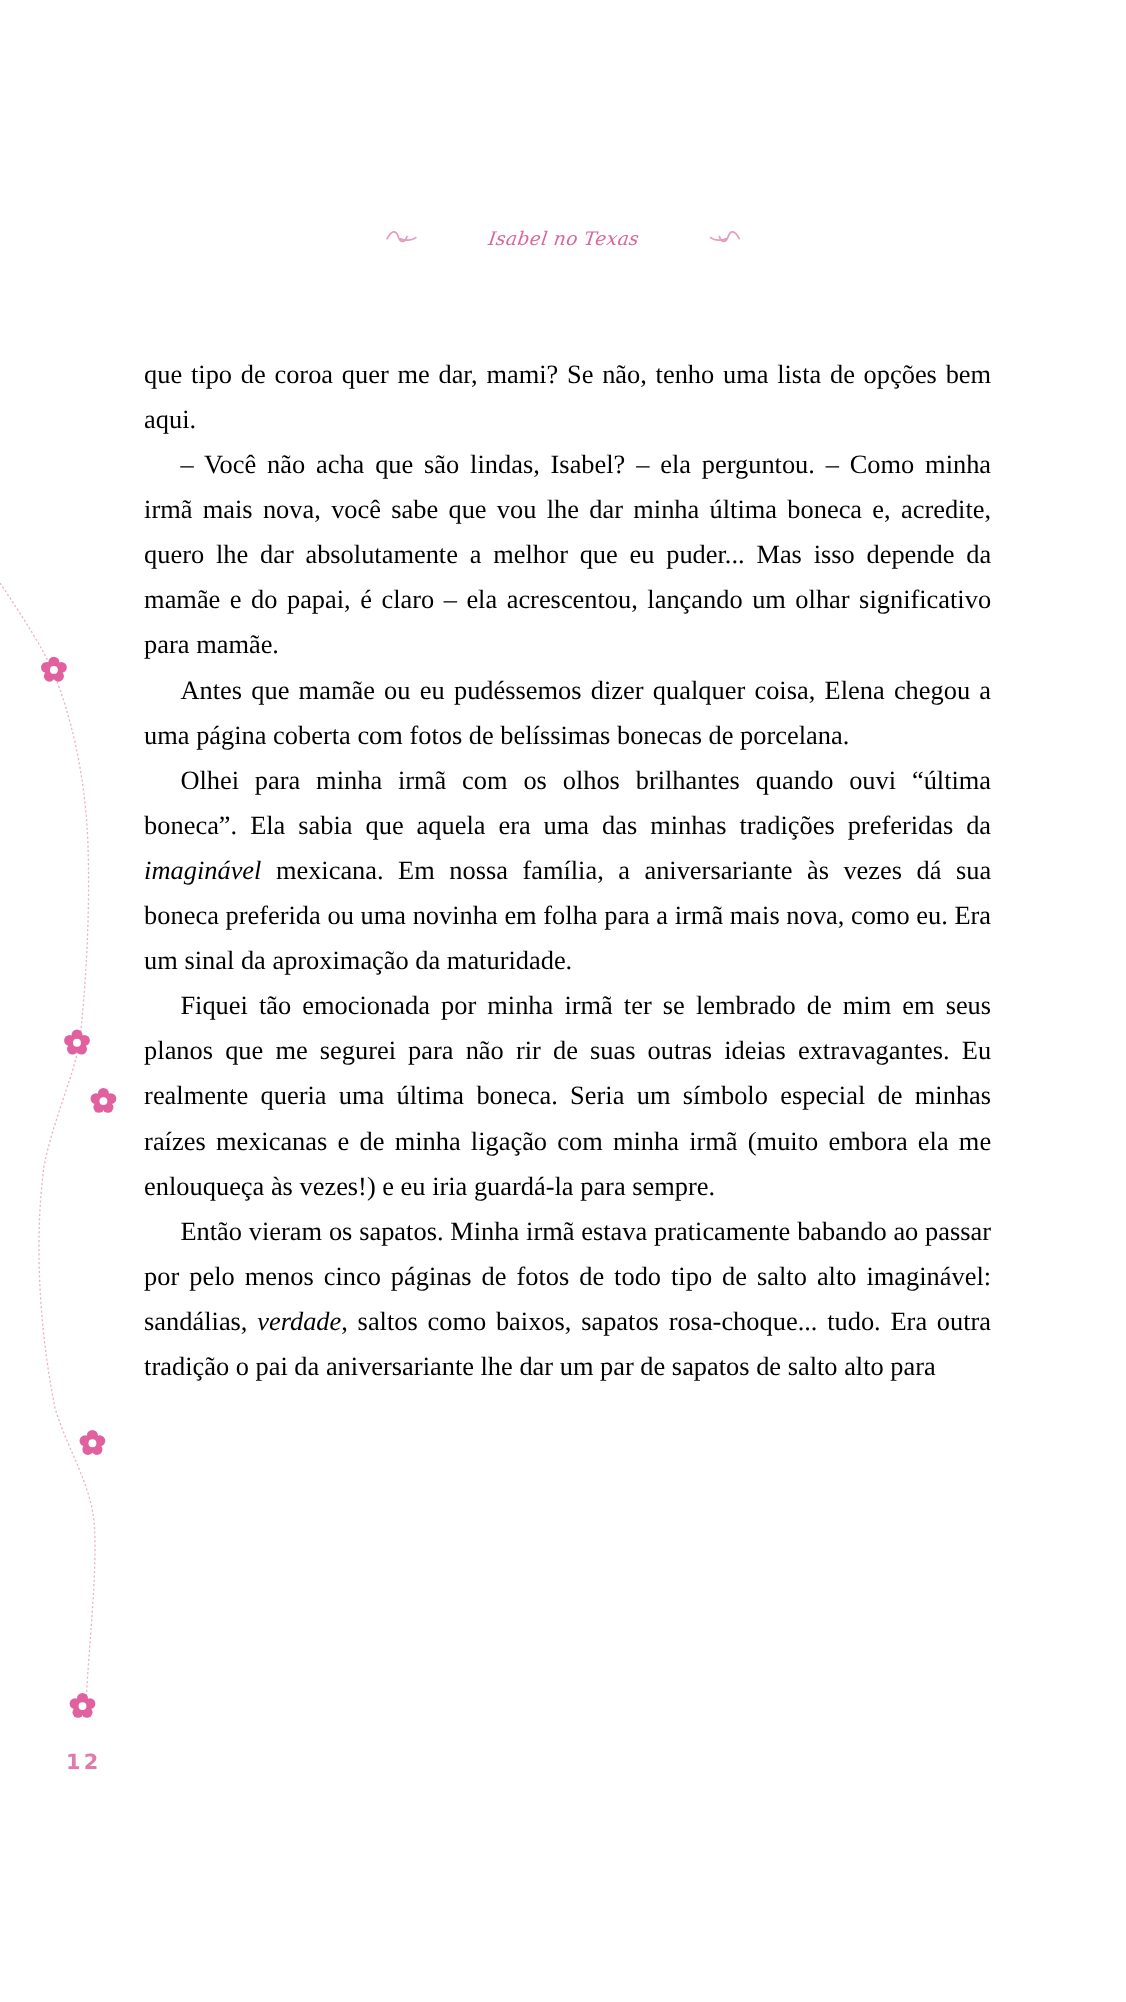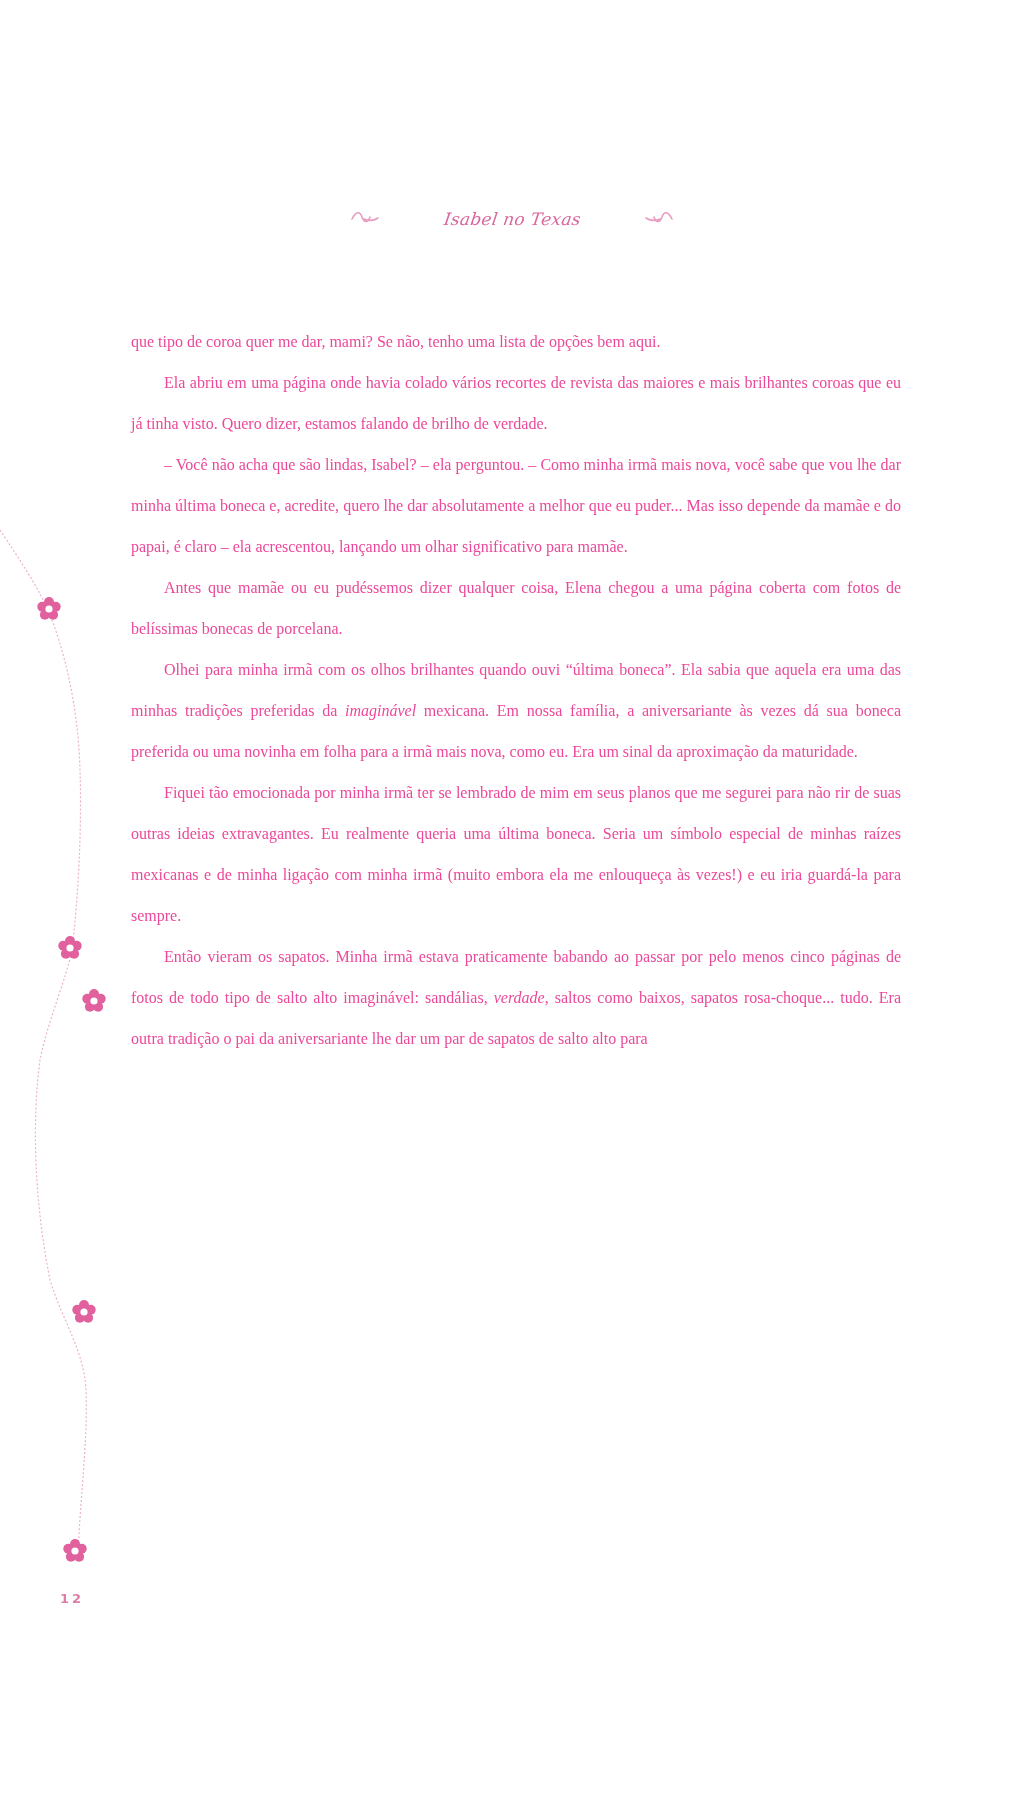--- a/index.html
+++ b/index.html
@@ -52,25 +52,25 @@
       transform: skewX(-8deg);
     }
 
     
     .body-text {
       position: absolute;
       top: 321px;
       left: 131px;
       width: 770px;
       font-family: "Liberation Serif", serif;
-      font-size: 16px;
+      font-size: 24px;
       line-height: 41px;
       text-align: justify;
       hyphens: manual;
-      color: #ec4899;
+      color: #000000;
     }
     .body-text p {
       margin: 0;
       text-indent: 33px;
     }
     .body-text p.no-indent { text-indent: 0; }
     .body-text em { font-style: italic; }
 
     
     .vine {
@@ -86,21 +86,21 @@
       position: absolute;
       width: 26px;
       height: 26px;
     }
 
     .page-number {
       position: absolute;
       left: 60px;
       top: 1591px;
       font-family: "DejaVu Sans", sans-serif;
-      font-size: 13px;
+      font-size: 19px;
       font-weight: bold;
       letter-spacing: 3px;
       color: #e07aa9;
     }
   </style>
 </head>
 <body>
 
 <div class="page">
 
@@ -113,21 +113,20 @@
     <span class="title">Isabel no Texas</span>
     <span class="flourish right">
       <svg width="30" height="16" viewBox="0 0 30 16">
         <path d="M28 10 C24 2, 20 2, 18 8 C16 14, 12 14, 10 8 M16 10 C12 12, 6 12, 2 9" stroke="#e07aa9" stroke-width="1.6" fill="none" stroke-linecap="round"></path>
       </svg>
     </span>
   </div>
 
   <div class="body-text">
     <p class="no-indent">que tipo de coroa quer me dar, mami? Se não, tenho uma lista de opções bem aqui.</p>
-    <p>Ela abriu em uma página onde havia colado vários recortes de revista das maiores e mais brilhantes coroas que eu já tinha visto. Quero dizer, estamos falando de brilho de verdade.</p>
     <p>– Você não acha que são lindas, Isabel? – ela perguntou. – Co­mo minha irmã mais nova, você sabe que vou lhe dar minha úl­tima boneca e, acredite, quero lhe dar absolutamente a melhor que eu puder... Mas isso depende da mamãe e do papai, é claro – ela acrescentou, lançando um olhar significativo para mamãe.</p>
     <p>Antes que mamãe ou eu pudéssemos dizer qualquer coisa, Elena chegou a uma página coberta com fotos de belíssimas bo­necas de porcelana.</p>
     <p><span>Olhei para minha irmã com os olhos brilhantes quando ou­vi “última boneca”. Ela sabia que aquela era uma das minhas tradições preferidas da </span><em>imaginável</em><span> mexicana. Em nossa família, a aniversariante às vezes dá sua boneca preferida ou uma novinha em folha para a irmã mais nova, como eu. Era um sinal da apro­ximação da maturidade.</span></p>
     <p>Fiquei tão emocionada por minha irmã ter se lembrado de mim em seus planos que me segurei para não rir de suas outras ideias extravagantes. Eu realmente queria uma última boneca. Seria um símbolo especial de minhas raízes mexicanas e de minha li­gação com minha irmã (muito embora ela me enlouqueça às ve­zes!) e eu iria guardá-la para sempre.</p>
     <p><span>Então vieram os sapatos. Minha irmã estava praticamente ba­bando ao passar por pelo menos cinco páginas de fotos de todo tipo de salto alto imaginável: sandálias, </span><em>verdade</em><span>, saltos como baixos, sapatos rosa-choque... tudo. Era outra tradição o pai da aniversariante lhe dar um par de sapatos de salto alto para</span></p>
   </div>
 
   <svg class="vine" viewBox="0 0 130 1120" width="130" height="1120">
     <path d="M0 90 C20 120, 40 150, 50 175
              C62 205, 78 260, 80 330

